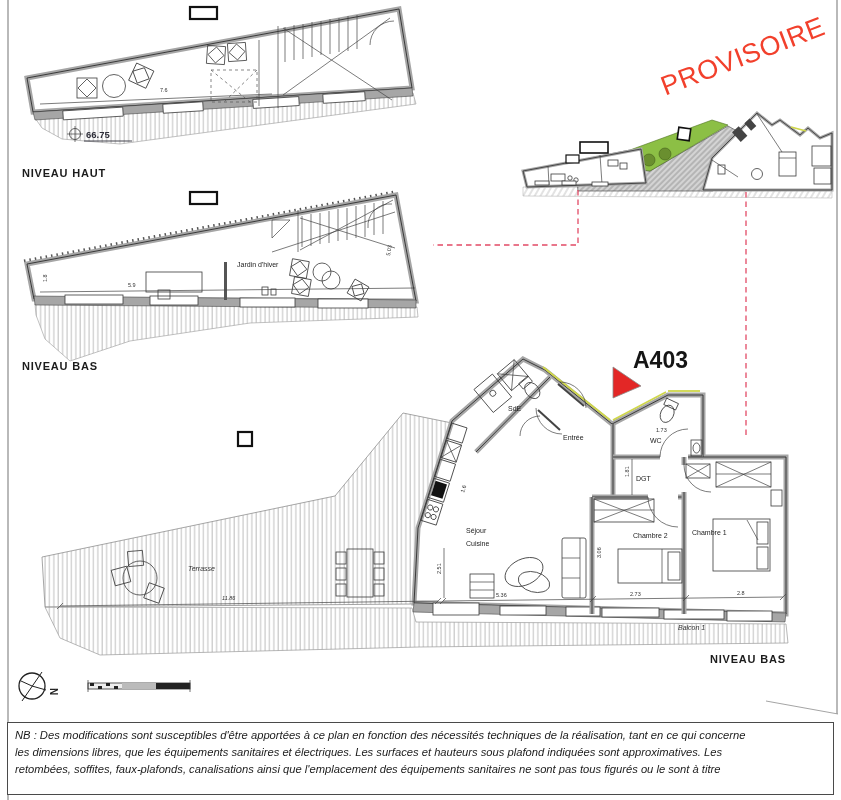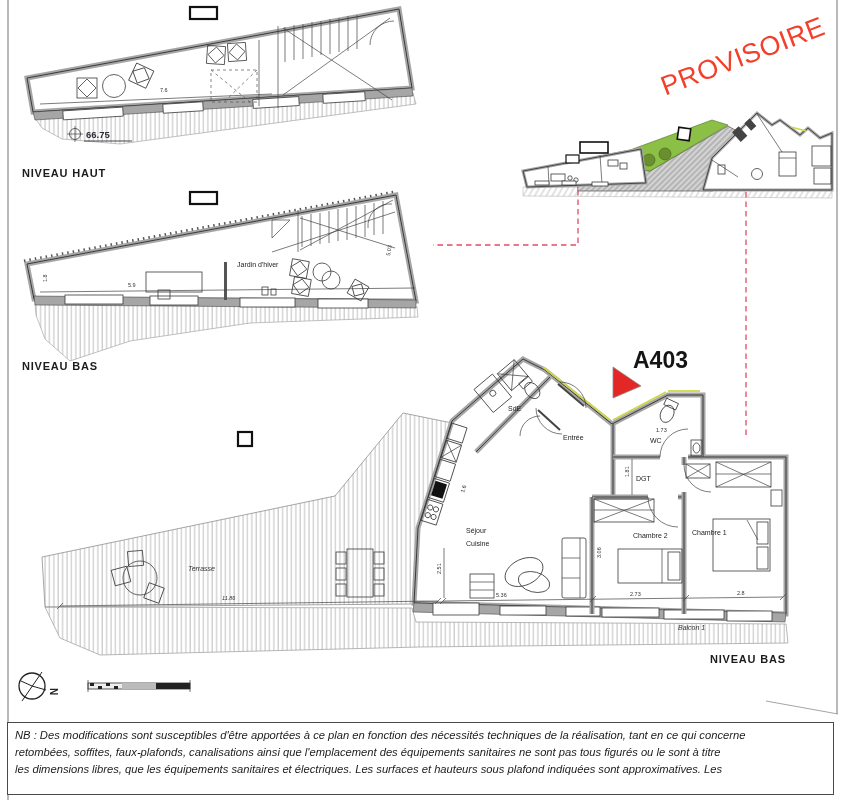--- a/index.html
+++ b/index.html
@@ -425,17 +425,17 @@
     <line x1="190" y1="680" x2="190" y2="692" stroke="#333" stroke-width="0.7"></line>
   </g>
 </svg>
 
 <div id="stamp">
   <span>PROVISOIRE</span>
 </div>
 
 <div id="notes">
   <div>NB : Des modifications sont susceptibles d'être apportées à ce plan en fonction des nécessités techniques de la réalisation,  tant en ce qui concerne</div>
+  <div>les dimensions libres, que les équipements sanitaires et électriques. Les surfaces et hauteurs sous plafond indiquées sont approximatives. Les</div>
   <div>retombées, soffites, faux-plafonds, canalisations ainsi que l'emplacement des équipements sanitaires ne sont pas tous figurés ou le sont à titre</div>
-  <div>les dimensions libres, que les équipements sanitaires et électriques. Les surfaces et hauteurs sous plafond indiquées sont approximatives. Les</div>
 </div>
 
 </div>
 
 </body></html>

